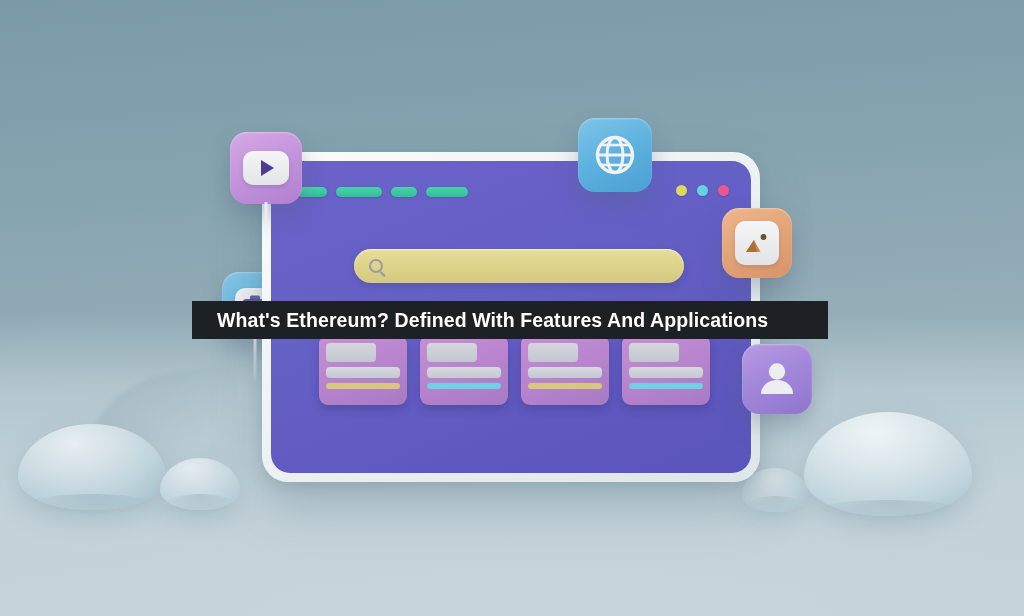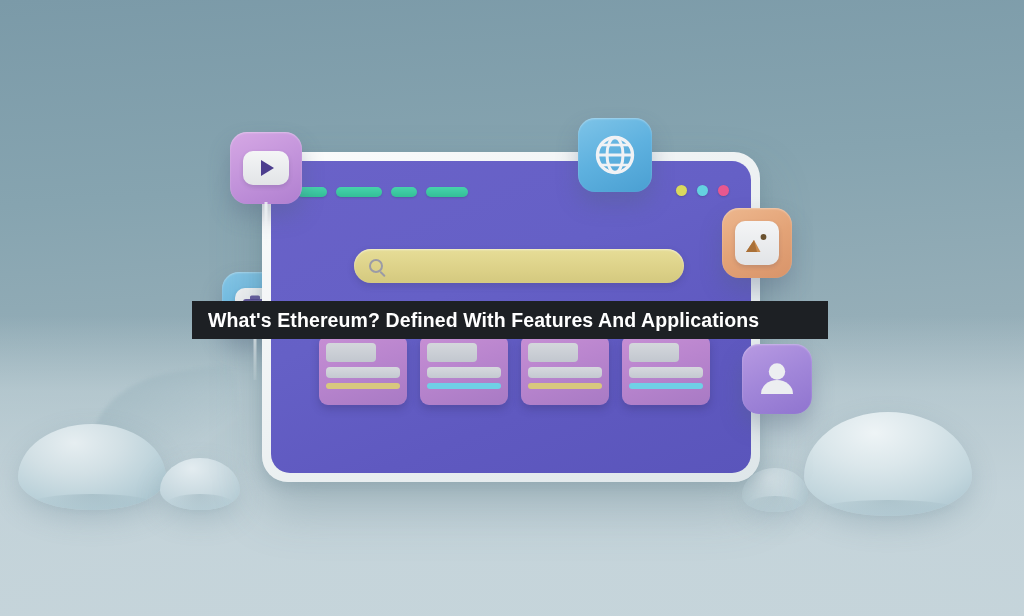--- a/index.html
+++ b/index.html
@@ -199,21 +199,21 @@
     background:linear-gradient(155deg,#86c8e8 0%,#6bb6de 50%,#58a6d2 100%); }
   #tile-camera .tile-inner { width:40px; height:34px; }
 
   
   #caption-bar {
     position:absolute;
     left:192px; top:301px;
     width:636px; height:38px;
     background:#1d2024;
     display:flex; align-items:center;
-    padding-left:16px;
+    padding-left:25px;
     z-index:50;
   }
   #caption-text {
     color:#ffffff;
     font-size:19.5px;
     font-weight:bold;
     letter-spacing:.1px;
     white-space:nowrap;
     font-family:"Liberation Sans", sans-serif;
   }

